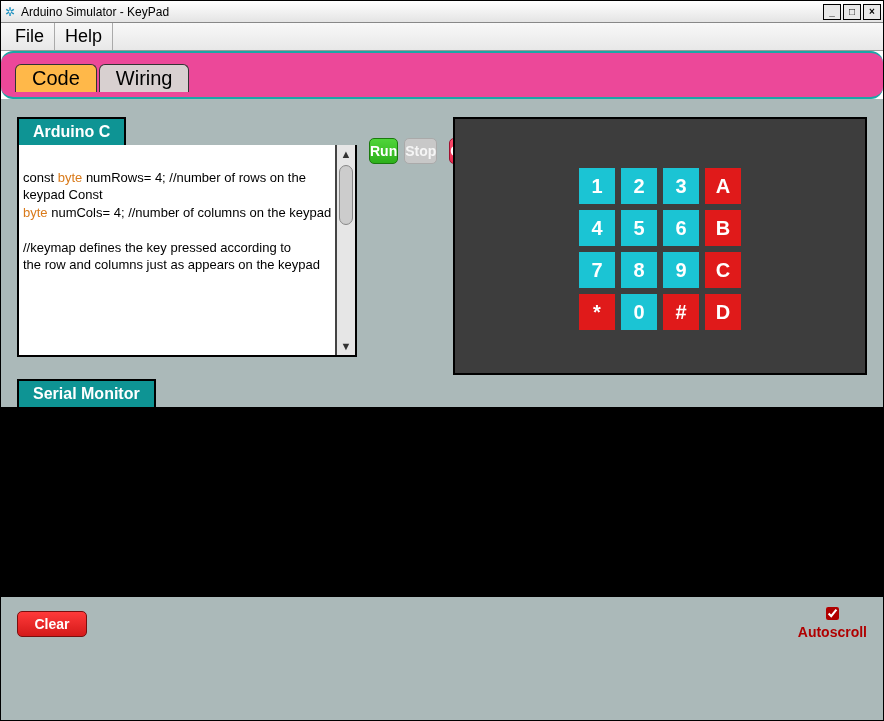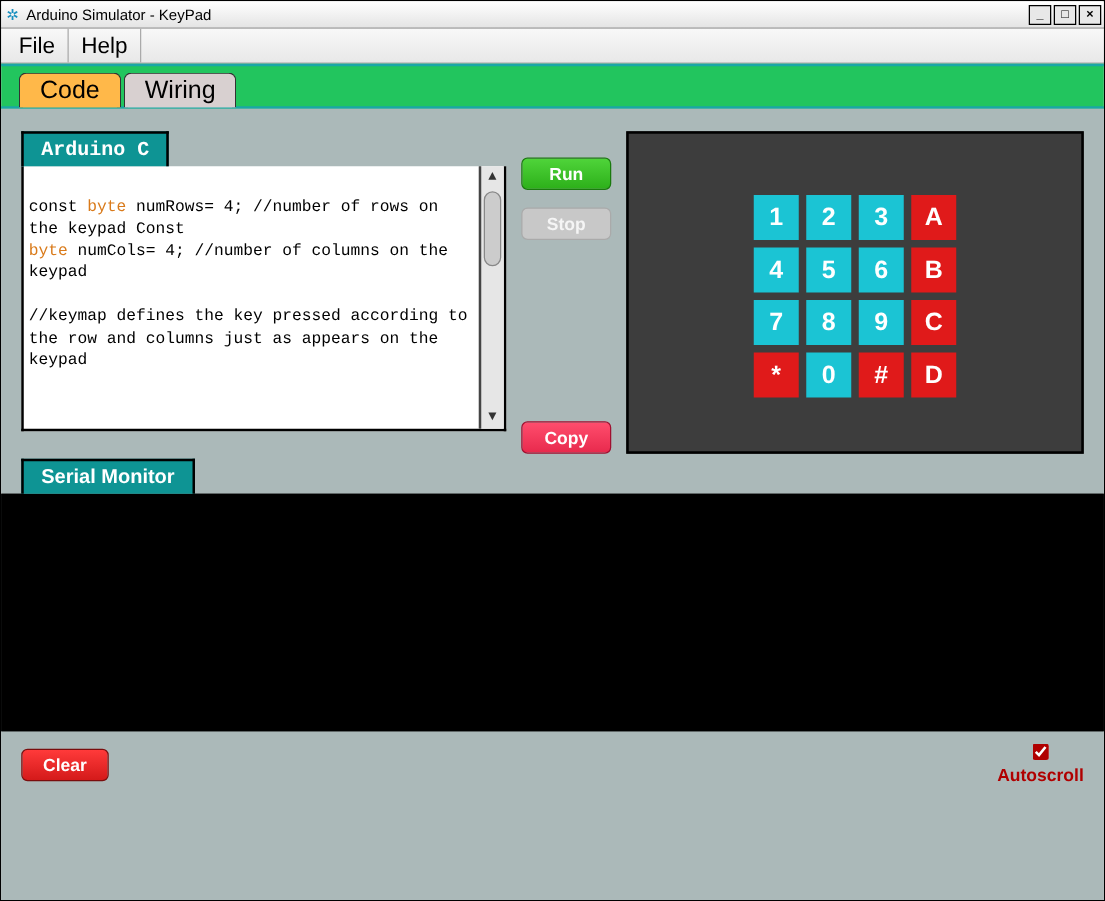--- a/index.html
+++ b/index.html
@@ -9,40 +9,40 @@
 
 .titlebar { height: 22px; background: linear-gradient(#fff, #e4e4e4); border-bottom: 1px solid #888; display: flex; align-items: center; padding: 0 2px; font-size: 12px; }
 .titlebar-icon { width: 14px; height: 14px; margin-right: 4px; display: inline-flex; align-items: center; justify-content: center; color: #1a8fbf; font-size: 12px; }
 .titlebar-title { flex: 1; color: #000; }
 .win-btns { display: flex; gap: 2px; }
 .win-btn { width: 18px; height: 16px; border: 1px solid #000; background: #e8e8e8; display: flex; align-items: center; justify-content: center; font-size: 10px; font-weight: bold; cursor: pointer; }
 
 .menubar { height: 28px; background: linear-gradient(#f8f8f8, #e8e8e8); border-bottom: 1px solid #999; display: flex; align-items: stretch; padding-left: 4px; }
 .menu-item { padding: 0 10px; font-size: 18px; display: flex; align-items: center; border-right: 1px solid #aaa; cursor: pointer; }
 
-.orange-bar { height: 36px; background: #22c55e; display: flex; align-items: center; padding-left: 14px; border-top: 2px solid #1aa7a7; border-bottom: 2px solid #1aa7a7; }
+.orange-bar { height: 48px; background: #ec4899; display: flex; align-items: center; padding-left: 14px; border-top: 2px solid #1aa7a7; border-bottom: 2px solid #1aa7a7; border-radius: 12px; }
 .tab { height: 28px; padding: 0 16px; display: flex; align-items: center; font-size: 20px; border: 1px solid #333; border-bottom: none; border-top-left-radius: 6px; border-top-right-radius: 6px; margin-top: 6px; margin-right: 2px; cursor: pointer; }
 .tab.active { background: #ffb849; }
 .tab.inactive { background: #d8d0d0; }
 
 .content { flex: 1; background: #abb9b9; padding: 18px 16px 0 16px; position: relative; }
 
 .panel-label { display: inline-block; background: #0e9494; color: #fff; font-size: 16px; font-weight: bold; padding: 4px 14px; border: 2px solid #000; border-bottom: none; }
 
 .upper { display: flex; gap: 12px; }
 
-.code-col { width: 388px; font-family: Liberation Mono, monospace; }
+.code-col { width: 340px; }
 .code-area { display: flex; border: 2px solid #000; border-top: none; background: #fff; height: 212px; }
 .code-text { flex: 1; padding: 6px 2px 6px 4px; font-size: 13px; line-height: 1.35; overflow: hidden; }
 .kw { color: #d97a1a; }
 .scroll-col { width: 20px; background: #e6e6e6; border-left: 2px solid #444; display: flex; flex-direction: column; align-items: center; }
 .scroll-arrow { width: 100%; height: 18px; display: flex; align-items: center; justify-content: center; font-size: 11px; color: #333; cursor: pointer; }
 .scroll-thumb { width: 14px; height: 60px; background: #ccc; border: 1px solid #888; border-radius: 7px; margin-top: 2px; }
 
-.btn-col { width: 72px; padding-top: 21px; display: flex; flex-direction: column; gap: 6px; justify-content: space-between; }
+.btn-col { width: 72px; padding-top: 21px; display: flex; flex-direction: row; gap: 6px; }
 .btn { height: 26px; border-radius: 5px; border: 1px solid #333; color: #fff; font-size: 14px; font-weight: bold; display: flex; align-items: center; justify-content: center; cursor: pointer; }
 .btn.green { background: linear-gradient(#4fd43a, #2db01a); border-color: #1a7a0e; }
 .btn.grey { background: #c8c8c8; color: #f5f5f5; border-color: #aaa; cursor: default; }
 .btn.pink { background: linear-gradient(#ff4d6d, #e82a4d); border-color: #a01030; }
 .btn.red { background: linear-gradient(#ff3a3a, #d41a1a); border-color: #7a0e0e; text-align: center; }
 
 .hw-col { flex: 1; }
 .hw-panel { border: 2px solid #000; background: #3d3d3d; height: 258px; display: flex; align-items: center; justify-content: center; padding-top: 6px; }
 .keypad { display: grid; grid-template-columns: repeat(4, 36px); grid-auto-rows: 36px; gap: 6px; }
 .key { display: flex; align-items: center; justify-content: center; color: #fff; font-size: 20px; font-weight: bold; cursor: pointer; }

